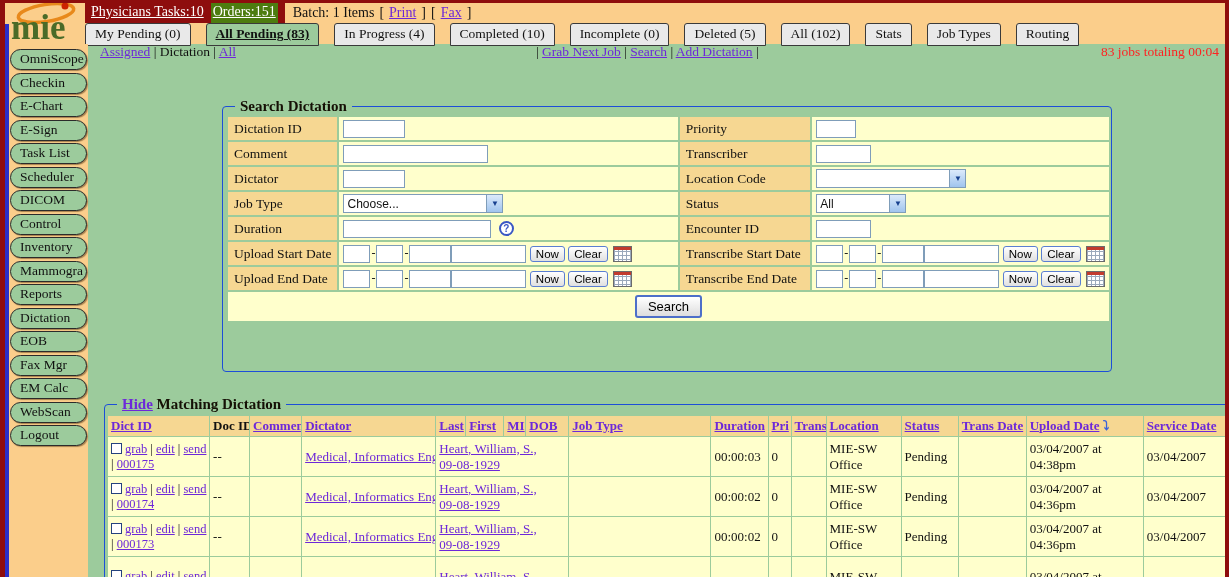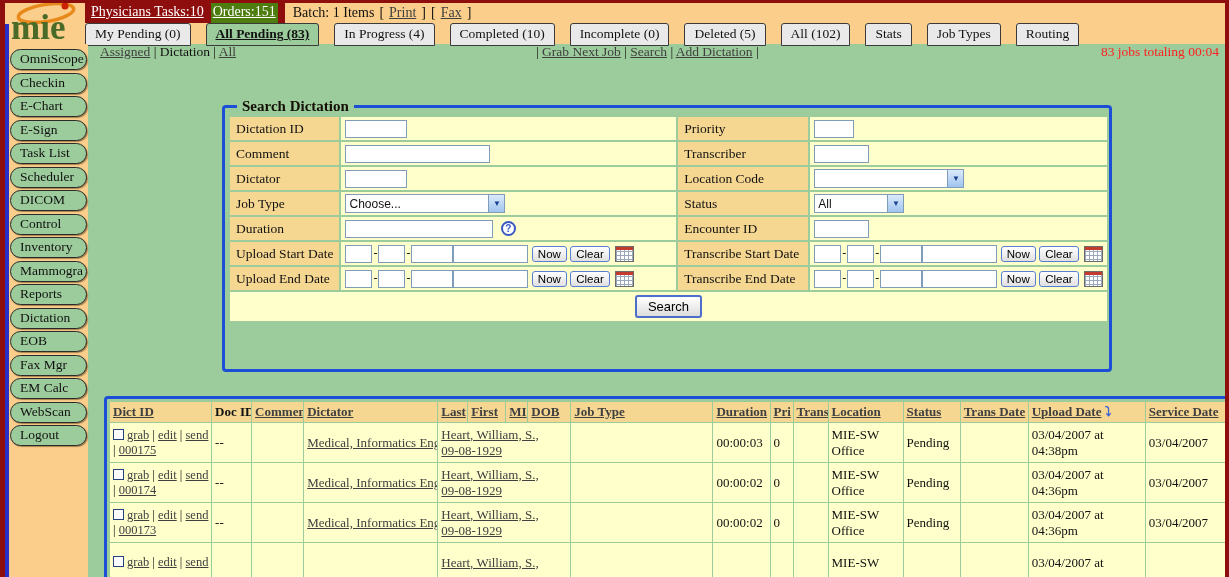--- a/index.html
+++ b/index.html
@@ -4,21 +4,21 @@
 <style>
   * { box-sizing: border-box; margin: 0; padding: 0; }
   html,body { width:1229px; height:577px; }
   body {
     position: relative;
     background:#9ccb9c;
     font-family:"Liberation Serif", serif;
     overflow:hidden;
     color:#111;
   }
-  a { color:#404040; text-decoration:underline; cursor:pointer; }
+  a { color:#6d28d9; text-decoration:underline; cursor:pointer; }
 
   
   .frame-top    { position:absolute; left:0; top:0; width:1229px; height:3px;  background:#8e0d0d; z-index:30; }
   .frame-left   { position:absolute; left:0; top:0; width:5px;  height:577px; background:#8e0d0d; z-index:30; }
   .frame-right  { position:absolute; right:0; top:0; width:4px; height:577px; background:#8e0d0d; z-index:30; }
   .blue-strip   { position:absolute; left:5px; top:24px; width:4px; height:553px; background:#2a2fc8; z-index:31; }
 
   
   .header { position:absolute; left:0; top:0; width:1229px; height:44px; background:#fbce8b; }
   .logo { position:absolute; left:8px; top:1px; }
@@ -38,21 +38,21 @@
           padding:1px 0 2px 9px; margin-bottom:2.5px; font-size:13.5px; white-space:nowrap; overflow:hidden;
           box-shadow:1px 1px 1px rgba(60,30,0,.45); cursor:pointer; }
 
   
   .main { position:absolute; left:88px; top:44px; right:0; bottom:0; font-size:13.5px; }
   .navrow { position:relative; height:17px; padding-left:12px; }
   .nav-center { position:absolute; left:448px; top:0; }
   .jobs-total { position:absolute; right:10px; top:0; color:#f22; }
   .message { color:#e22; height:16px; padding-left:12px; }
 
-  fieldset { border:3px solid #1d4ed8; border-radius:4px; background:transparent; }
+  fieldset { border:1px solid #1d4ed8; border-radius:4px; background:transparent; }
   legend { margin-left:12px; padding:0 5px; font-size:15px; font-weight:bold; color:#151005; }
   .searchfs  { position:absolute; left:134px; top:54px;  width:890px;  height:274px; }
   .resultsfs { position:absolute; left:16px;  top:352px; width:1148px; height:400px; }
 
   table.form { border-spacing:2px; margin:0 0 0 3px; }
   td.flabel { background:#f6d792; font-size:13.5px; padding:1px 6px; height:23px; white-space:nowrap; }
   td.fval   { background:#ffffcc; padding:1px 4px; white-space:nowrap; }
   td.searchrow { background:#ffffcc; text-align:center; padding:3px 0; }
 
   input.xp { border:1px solid #7f9db9; height:18px; font:12px "Liberation Sans", sans-serif; padding:1px 2px; background:#fff; vertical-align:middle; }
@@ -260,20 +260,24 @@
       <tr>
         <td class="searchrow" colspan="4">
           <button class="btn-search">Search</button>
         </td>
       </tr>
     </tbody>
       </table>
   </fieldset>
 
   <fieldset class="resultsfs">
+    <legend>
+      <a>Hide</a>
+      <span>Matching Dictation</span>
+    </legend>
     <table class="results">
       <colgroup>
         <col style="width:102px">
           <col style="width:40px">
           <col style="width:52px">
           <col style="width:134px">
         <col style="width:30px">
           <col style="width:38px">
           <col style="width:22px">
           <col style="width:43px">

